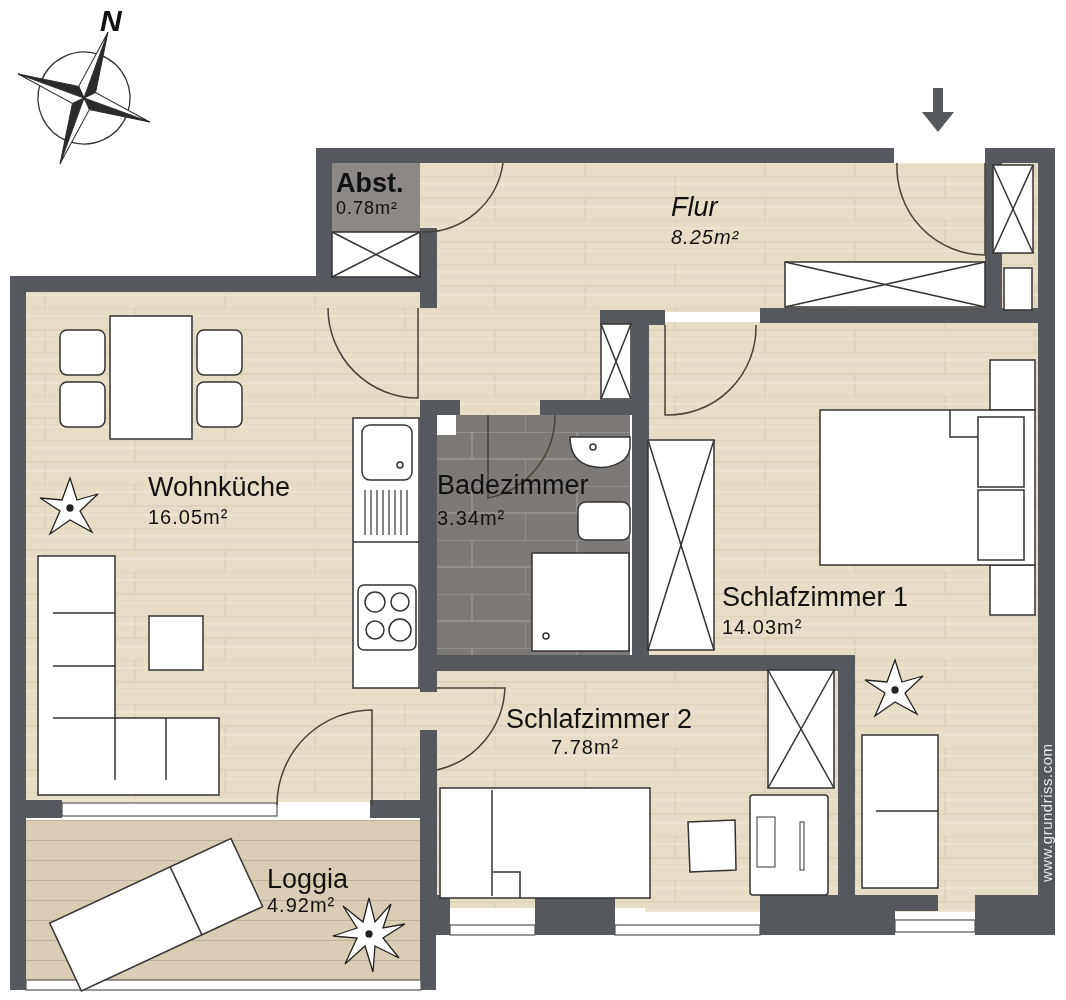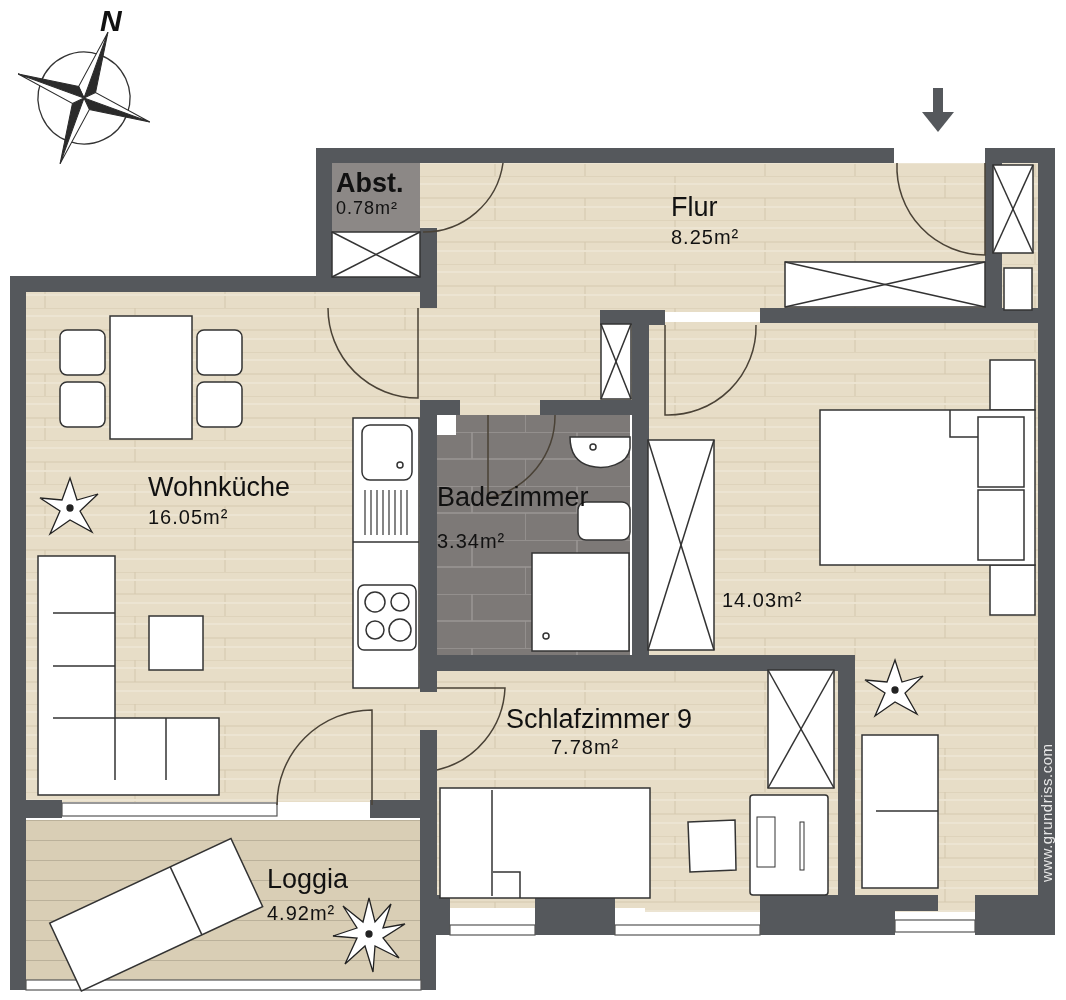--- a/index.html
+++ b/index.html
@@ -253,42 +253,43 @@
   </g>
 </svg>
 
 <div class="north" style="left:100px;top:4px;">N</div>
 
 <div class="lbl" style="left:336px;top:170px;">
   <div class="name" style="font-size:27px;font-weight:bold;">Abst.</div>
   <div class="area" style="font-size:18px;margin-top:2px;">0.78m²</div>
 </div>
 
-<div class="lbl" style="left:671px;top:194px;">
+<div class="lbl" style="left:671px;top:194px;font-style:italic;">
   <div class="name">Flur</div>
   <div class="area">8.25m²</div>
 </div>
 
 <div class="lbl" style="left:148px;top:474px;">
   <div class="name">Wohnküche</div>
   <div class="area" style="">16.05m²</div>
 </div>
 
-<div class="lbl" style="left:437px;top:484px;">
+<div class="lbl" style="left:437px;top:472px;">
   <div class="name">Badezimmer</div>
-  <div class="area" style="margin-top:20px;">3.34m²</div>
+  <div class="area" style="margin-top:9px;">3.34m²</div>
 </div>
 
 <div class="lbl" style="left:722px;top:584px;">
+  <div class="name">Schlafzimmer 1</div>
   <div class="area">14.03m²</div>
 </div>
 
 <div class="lbl" style="left:506px;top:706px;">
-  <div class="name">Schlafzimmer 9</div>
+  <div class="name">Schlafzimmer 2</div>
   <div class="area" style="margin-top:4px;margin-left:45px;">7.78m²</div>
 </div>
 
 <div class="lbl" style="left:267px;top:866px;">
   <div class="name">Loggia</div>
-  <div class="area" style="margin-top:10px;">4.92m²</div>
+  <div class="area" style="margin-top:2px;">4.92m²</div>
 </div>
 
 <div class="watermark" style="left:1038px;top:882px;">www.grundriss.com</div>
 
 </body></html>

